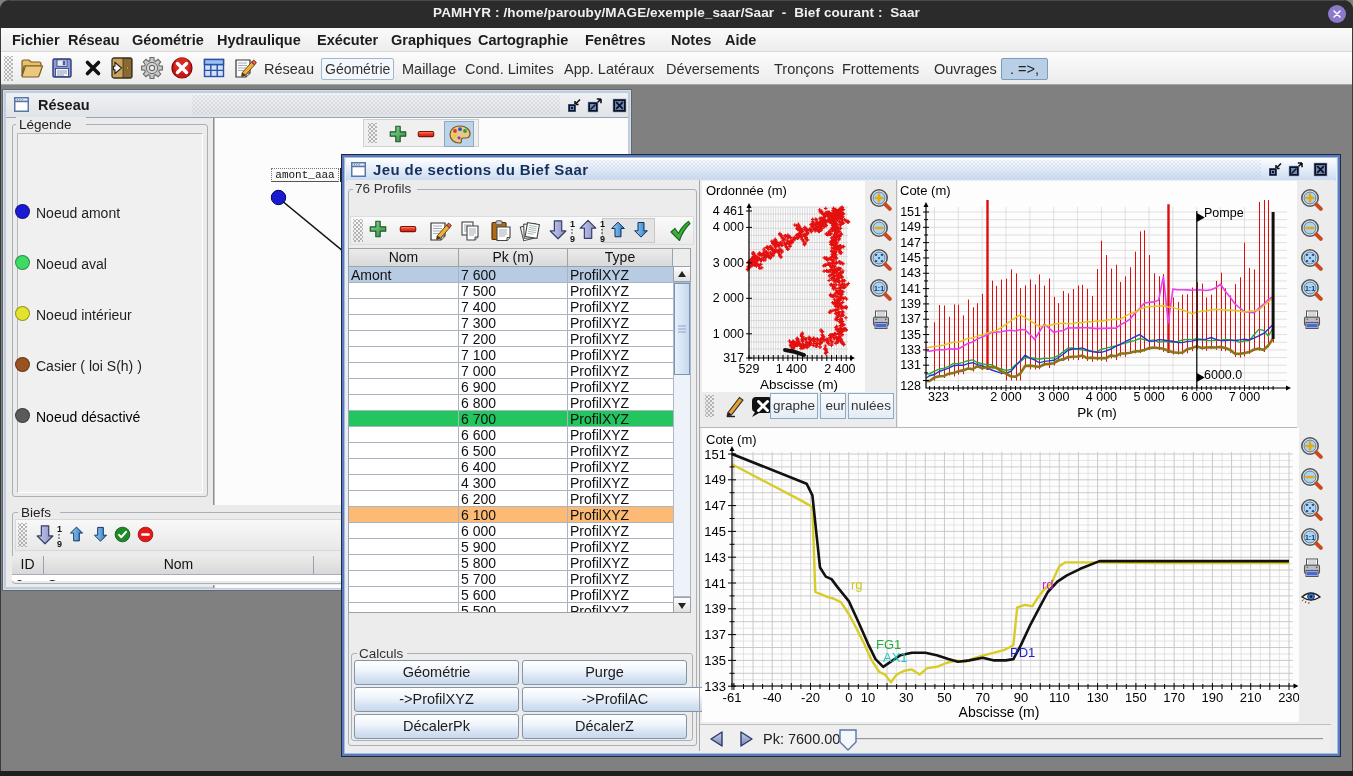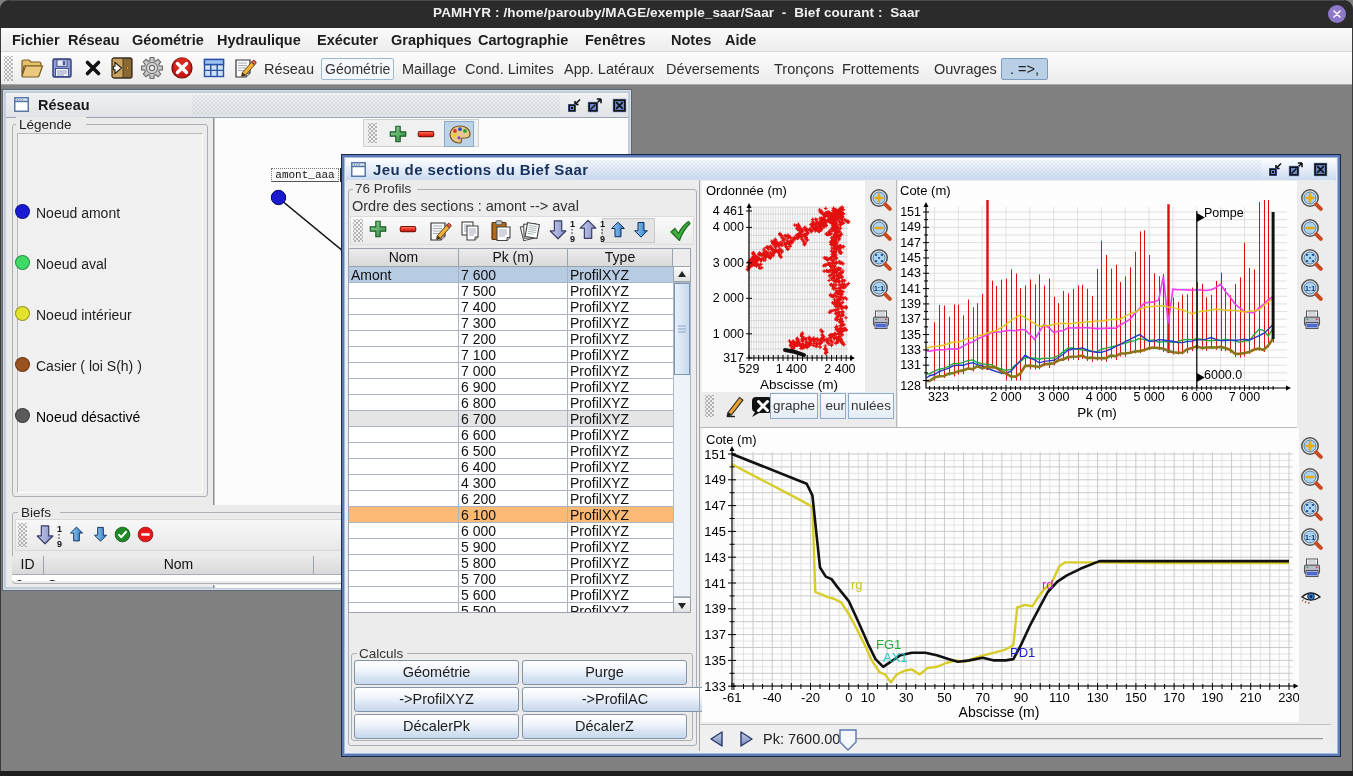--- a/index.html
+++ b/index.html
@@ -262,21 +262,20 @@
 <path d="M3.5 11.5 L8.5 6.5" stroke="#111" stroke-width="1.4"></path>
         </svg></div>
       <div class="ab" style="left:972px;top:8px;width:15px;height:15px;"><svg width="15" height="15" viewBox="0 0 15 15">
           <rect x="0.8" y="0.8" width="13.4" height="13.4" fill="#6888c8"></rect>
 <rect x="2.2" y="2.2" width="10.6" height="10.6" fill="none" stroke="#111" stroke-width="1.7"></rect>
 <path d="M4.2 4.2 L10.8 10.8 M10.8 4.2 L4.2 10.8" stroke="#111" stroke-width="1.7"></path>
         </svg></div>
       <div class="ab" style="left:6px;top:26px;width:988px;height:571px;background:#ececec;"></div>
       <div class="ab grp" style="left:7px;top:35px;width:349px;height:557px;"></div>
       <div class="ab" style="left:12px;top:27px;width:64px;height:14px;background:#ececec;padding:0 2px;font-size:13.5px;color:#333;">76 Profils</div>
-      <div class="ab" style="left:11px;top:44px;width:340px;height:17px;font-size:14.5px;color:#333;">Ordre des sections : amont --&gt; aval</div>
       <div class="ab" style="left:9px;top:62px;width:344px;height:29px;background:linear-gradient(180deg,#fafafa,#ebebeb);border:1px solid #ddd;">
         <div class="ab handle" style="left:2px;top:2px;width:10px;height:23px;"></div>
       </div>
       <div class="ab" style="left:261px;top:64px;width:53px;height:25px;background:#e4e4e4;border:1px solid #c8c8c8;"></div>
       <div class="ab" style="left:27px;top:65px;"><svg width="20" height="20" viewBox="0 0 22 22">
           <defs>
             <linearGradient id="gp" x1="0" y1="0" x2="1" y2="1">
               <stop offset="0" stop-color="#8fd89a"></stop>
               <stop offset="1" stop-color="#2e8a3e"></stop>
             </linearGradient>
@@ -438,21 +437,21 @@
           <span class="ab" style="left:109px;top:0;width:1px;height:16px;background:#a9b4c2;"></span>
           <span class="ab" style="left:218px;top:0;width:1px;height:16px;background:#a9b4c2;"></span>
         </div>
         <div class="ab" style="left:0;top:128px;width:325px;height:16px;background:#fff;border-bottom:1px solid #a9b4c2;font-size:14px;color:#111;">
           <span class="ab" style="left:2px;top:0px;"></span>
           <span class="ab" style="left:112px;top:0px;">6 800</span>
           <span class="ab" style="left:221px;top:0px;">ProfilXYZ</span>
           <span class="ab" style="left:109px;top:0;width:1px;height:16px;background:#a9b4c2;"></span>
           <span class="ab" style="left:218px;top:0;width:1px;height:16px;background:#a9b4c2;"></span>
         </div>
-        <div class="ab" style="left:0;top:144px;width:380px;height:16px;background:#e5e5e5;border-bottom:1px solid #a9b4c2;font-size:14px;color:#111;text-decoration:underline;">
+        <div class="ab" style="left:0;top:144px;width:380px;height:16px;background:#22c55e;border-bottom:1px solid #a9b4c2;font-size:14px;color:#111;text-decoration:underline;">
           <span class="ab" style="left:2px;top:0px;"></span>
           <span class="ab" style="left:112px;top:0px;">6 700</span>
           <span class="ab" style="left:221px;top:0px;">ProfilXYZ</span>
           <span class="ab" style="left:109px;top:0;width:1px;height:16px;background:#a9b4c2;"></span>
           <span class="ab" style="left:218px;top:0;width:1px;height:16px;background:#a9b4c2;"></span>
         </div>
         <div class="ab" style="left:0;top:160px;width:325px;height:16px;background:#fff;border-bottom:1px solid #a9b4c2;font-size:14px;color:#111;">
           <span class="ab" style="left:2px;top:0px;"></span>
           <span class="ab" style="left:112px;top:0px;">6 600</span>
           <span class="ab" style="left:221px;top:0px;">ProfilXYZ</span>

